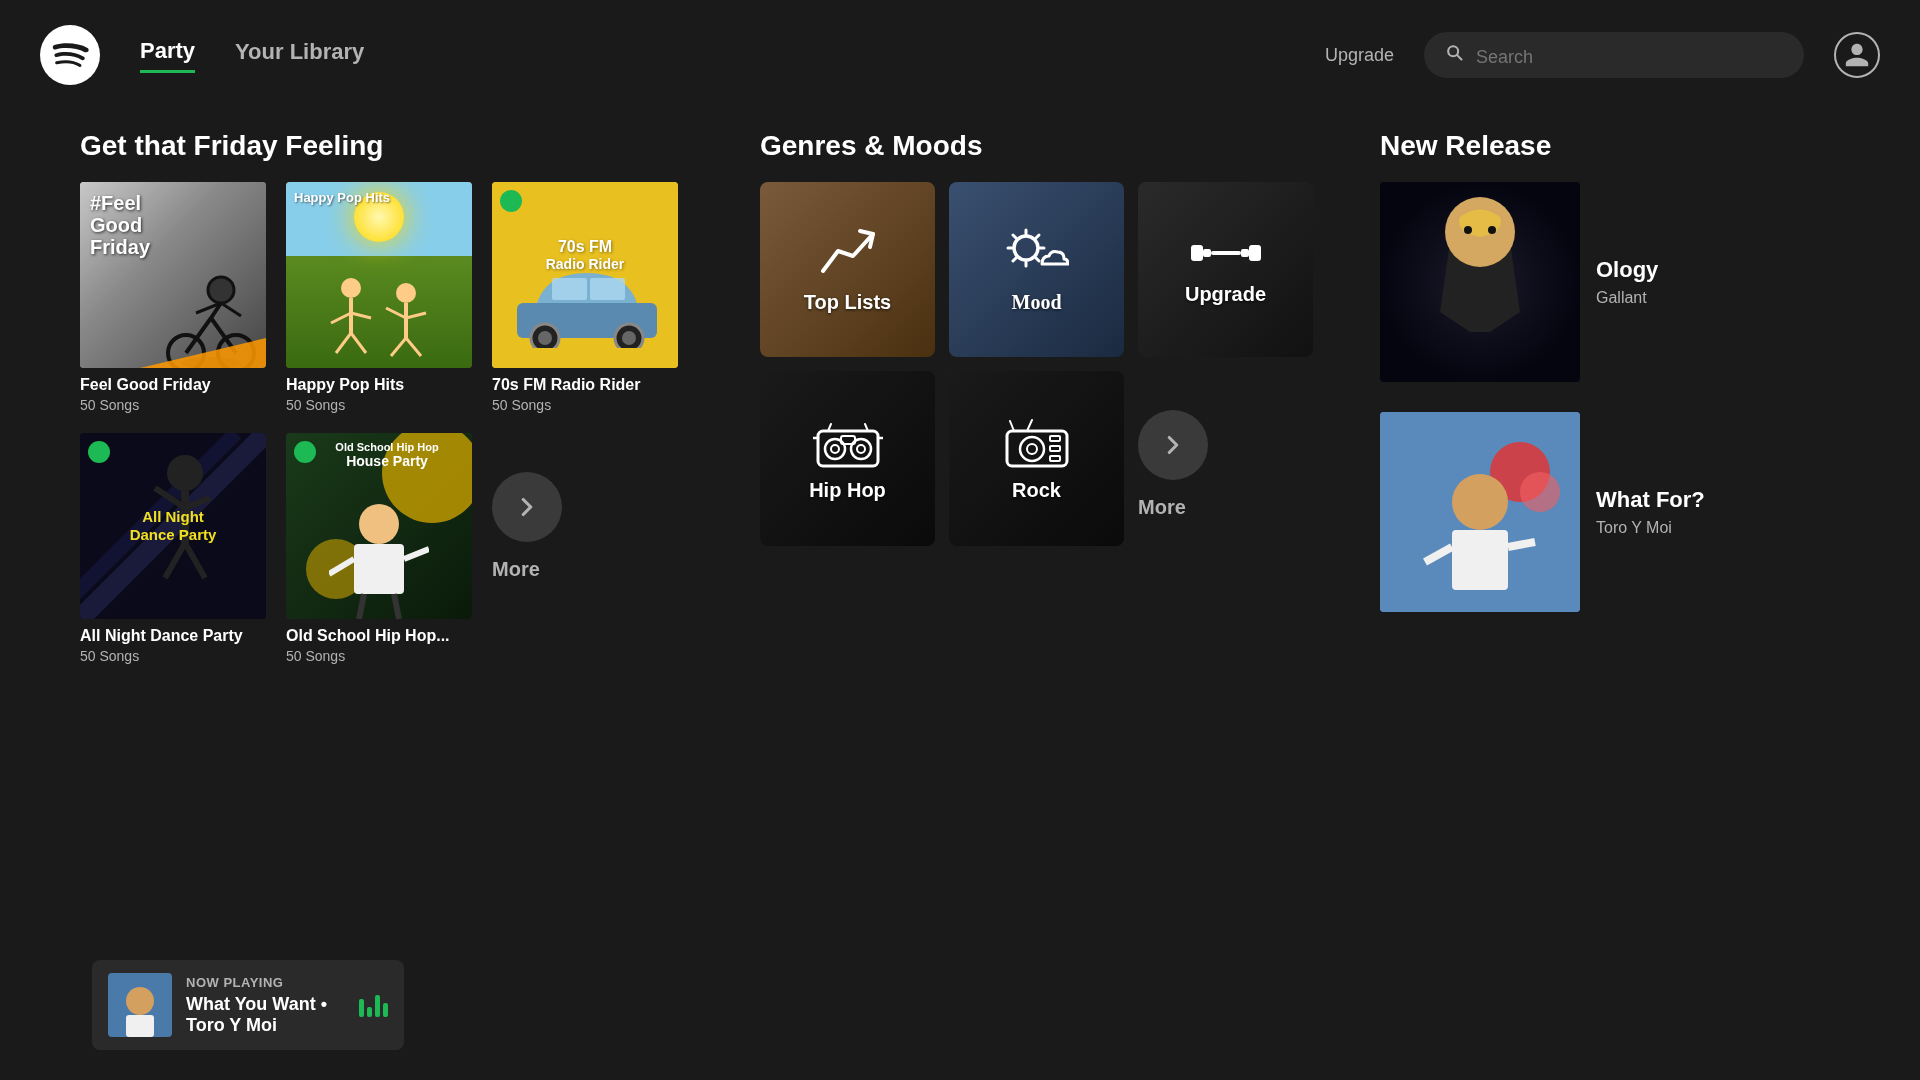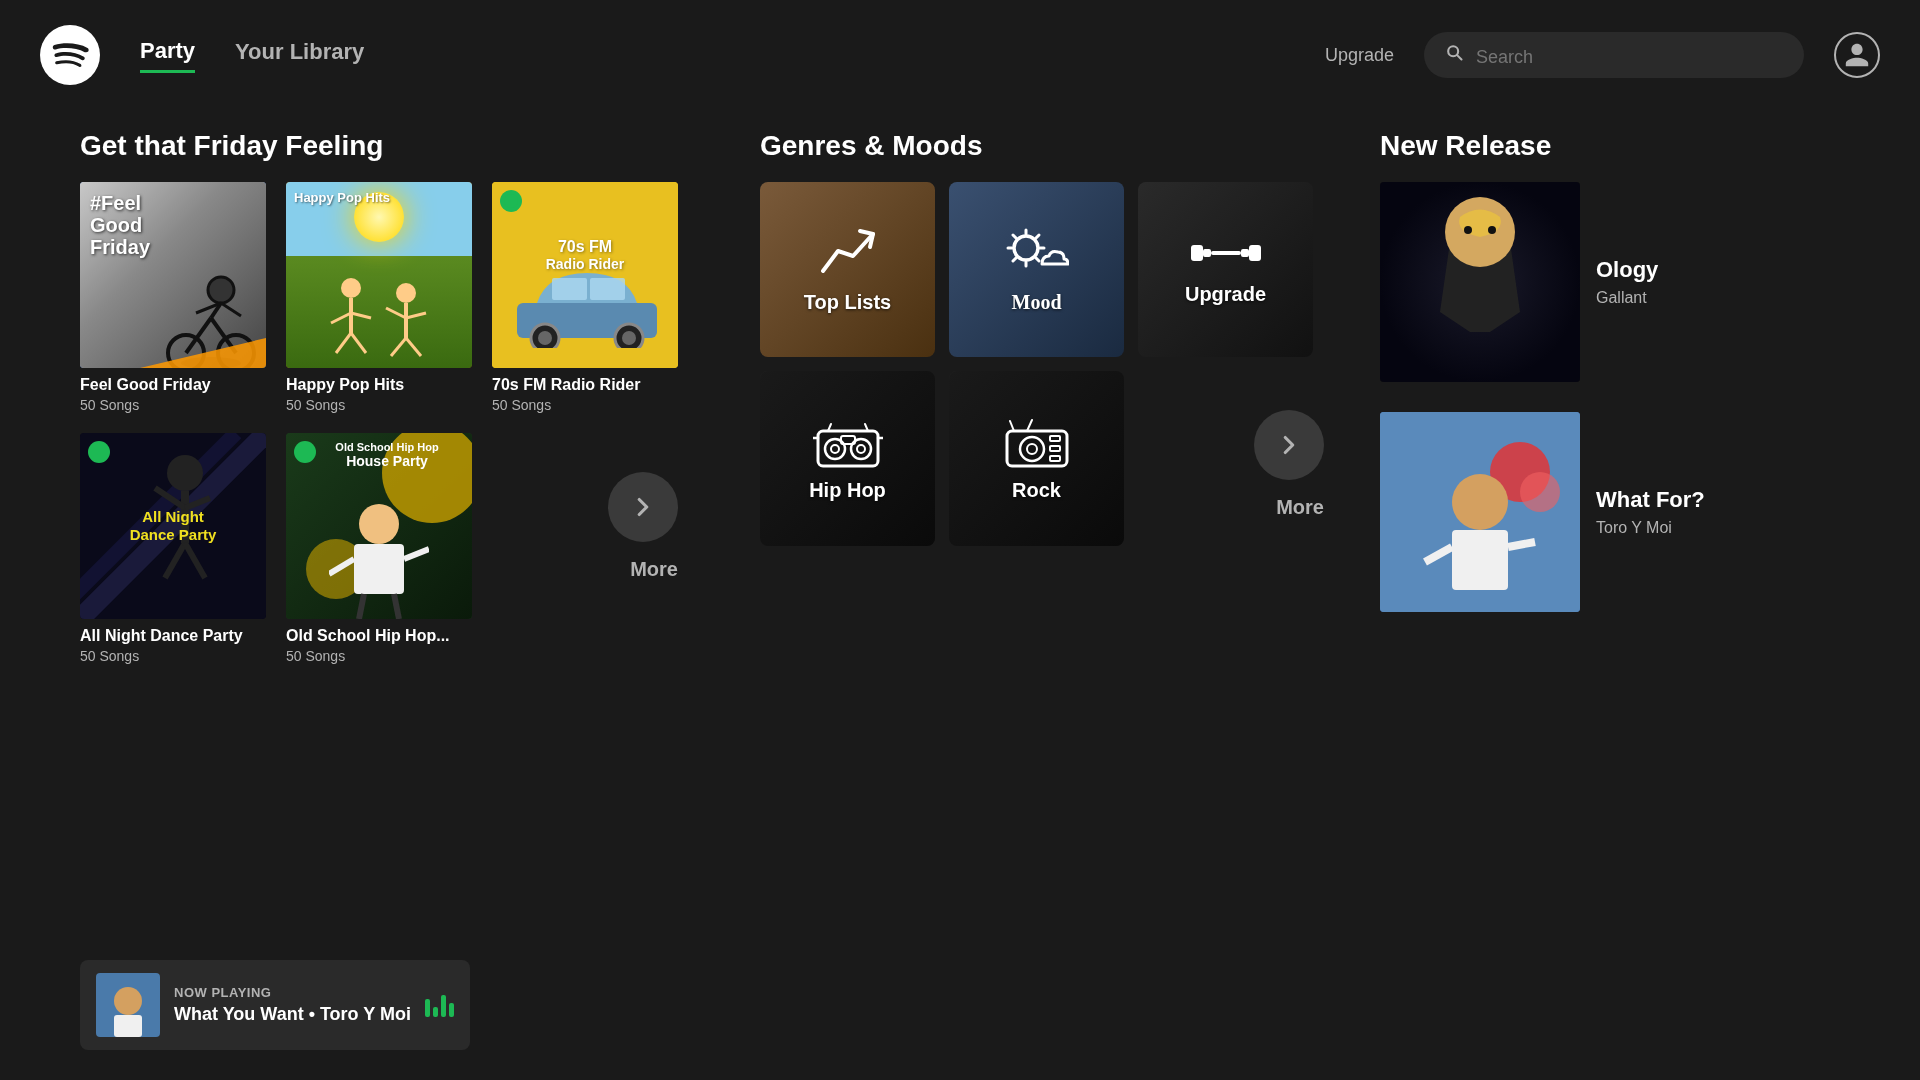--- a/index.html
+++ b/index.html
@@ -130,21 +130,21 @@
     }
     .playlist-songs {
       font-size: 14px;
       color: #b3b3b3;
     }
 
     
     .more-card {
       display: flex;
       flex-direction: column;
-      align-items: flex-end;
+      align-items: flex-start;
       justify-content: center;
       width: 186px;
       height: 186px;
       cursor: pointer;
     }
     .more-circle {
       width: 70px;
       height: 70px;
       border-radius: 50%;
       background: #3a3a3a;
@@ -259,22 +259,22 @@
     }
     .new-release-artist {
       font-size: 16px;
       color: #b3b3b3;
     }
 
     
     .now-playing-bar {
       position: absolute;
       bottom: 30px;
-      left: 80px;
-      width: 390px;
+      left: 92px;
+      width: 312px;
       height: 90px;
       background: #2a2a2a;
       border-radius: 8px;
       display: flex;
       align-items: center;
       padding: 0 16px;
       gap: 14px;
     }
     .np-thumb {
       width: 64px;

